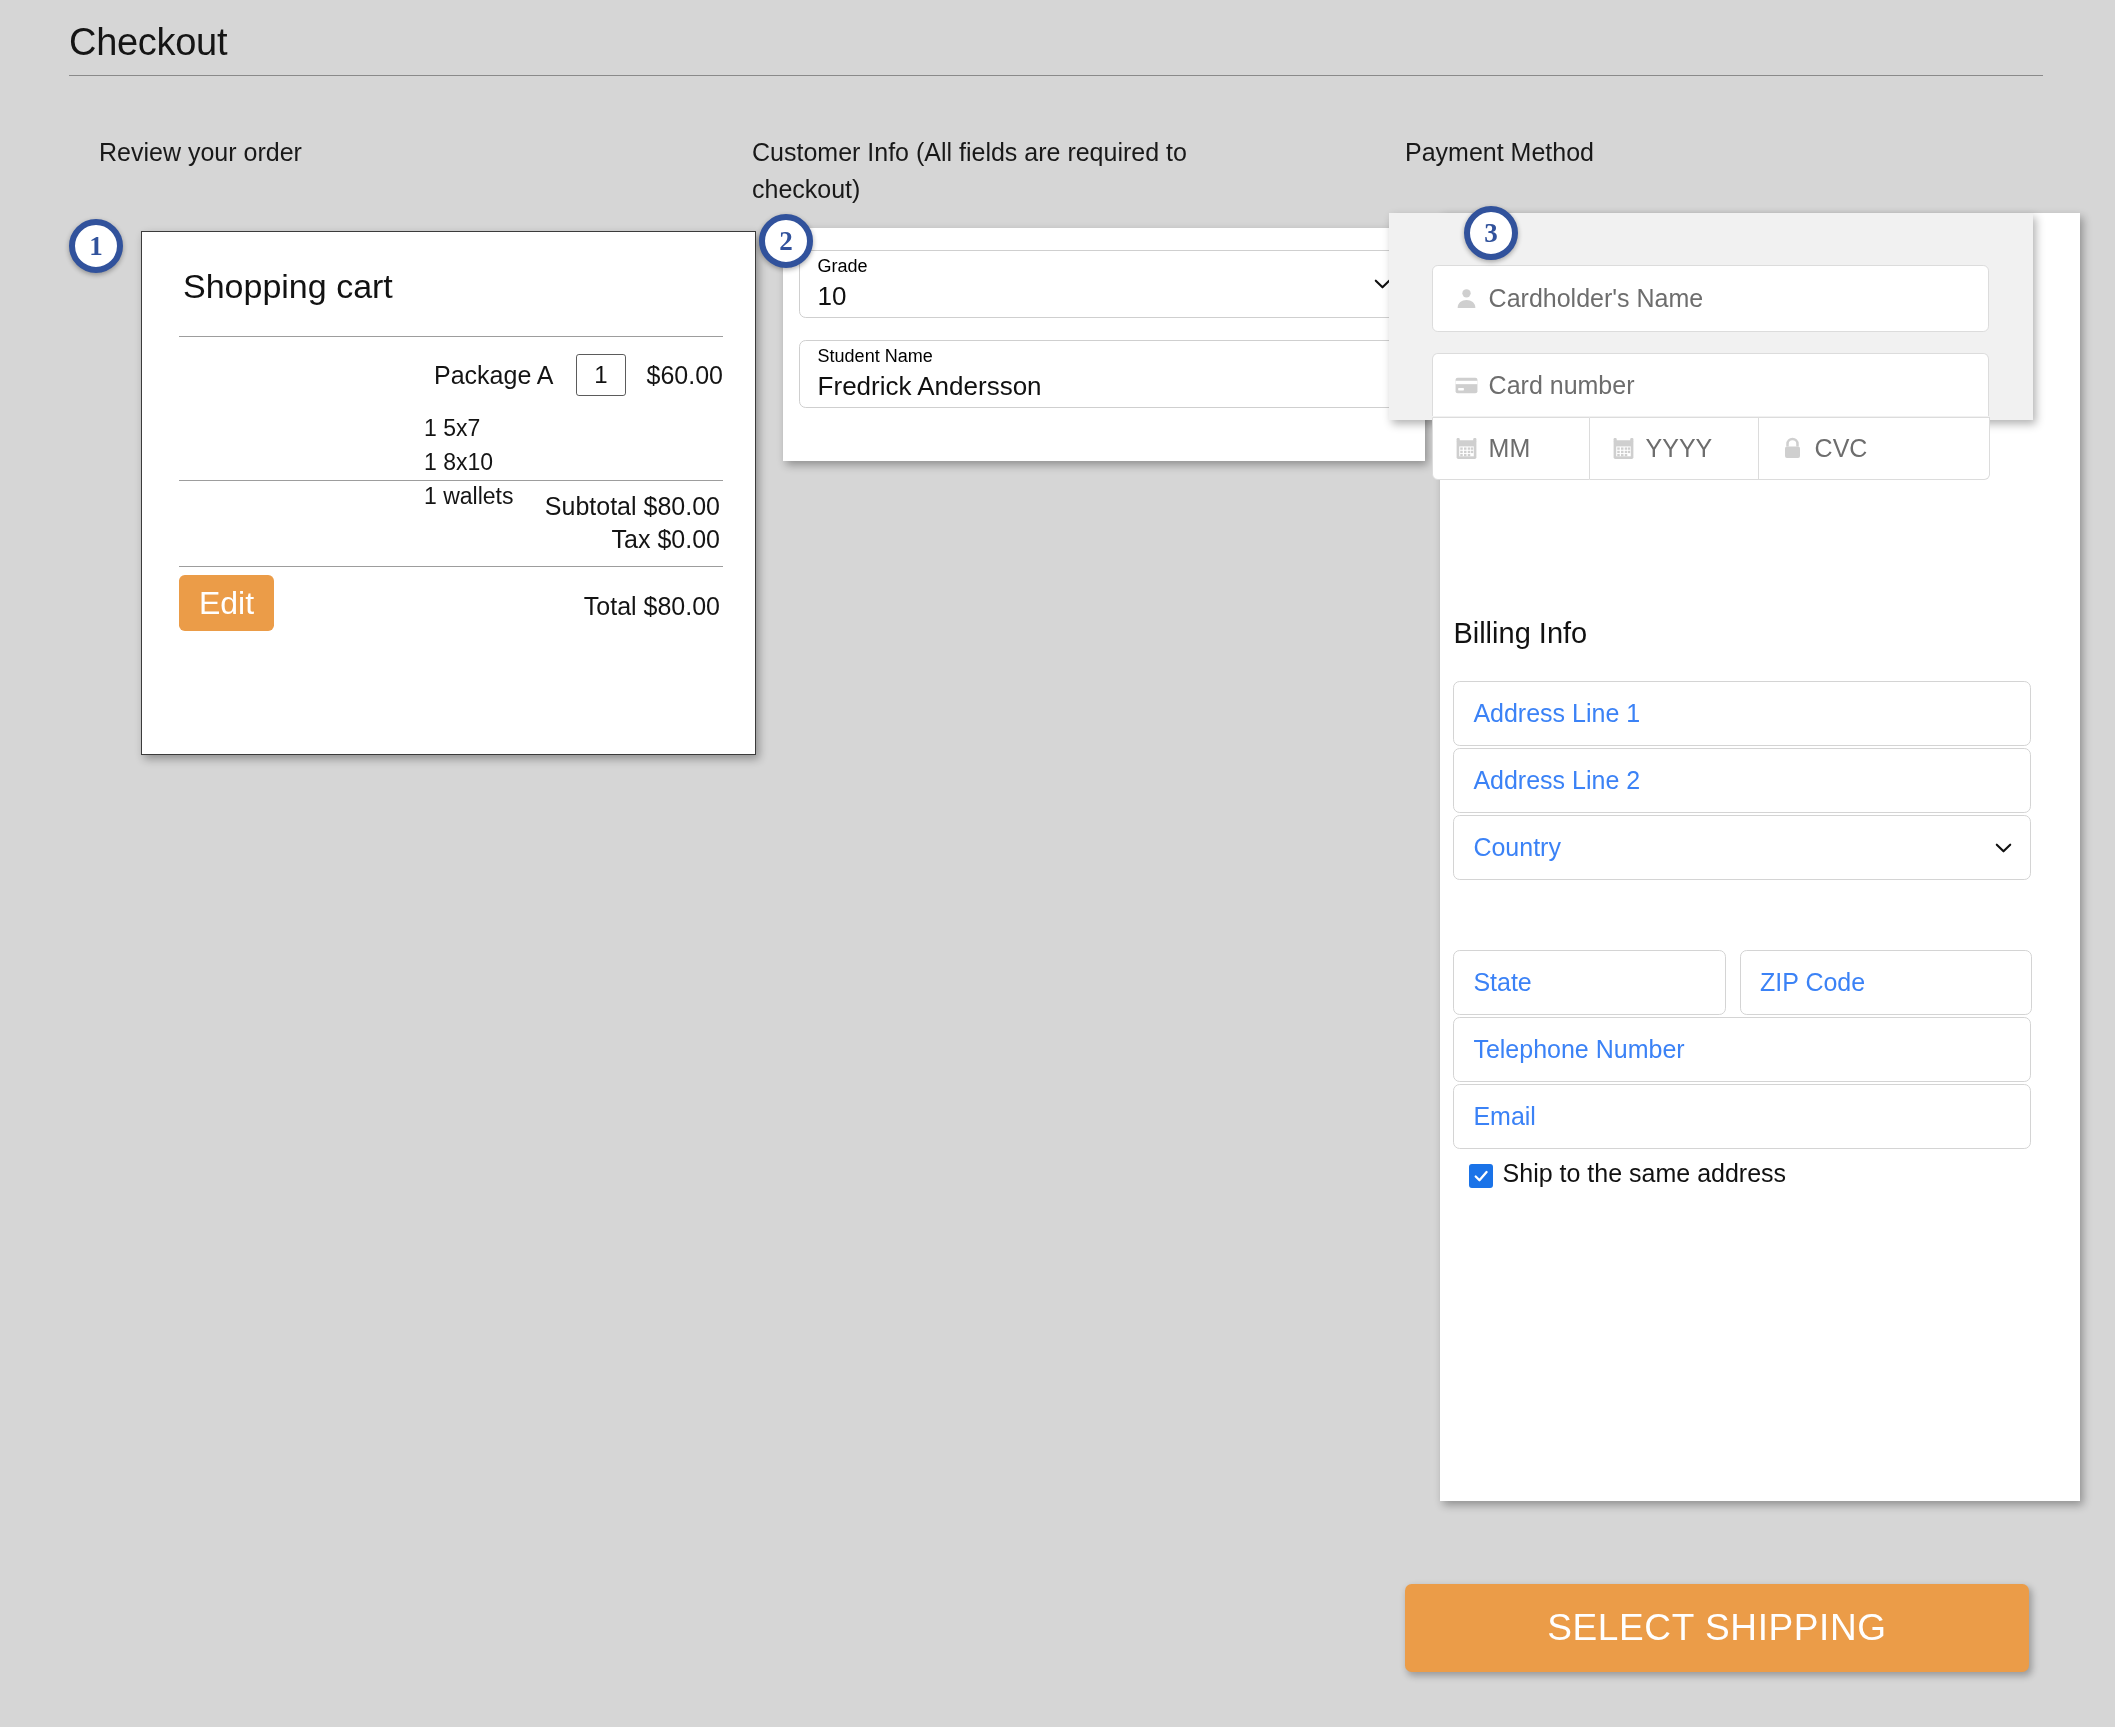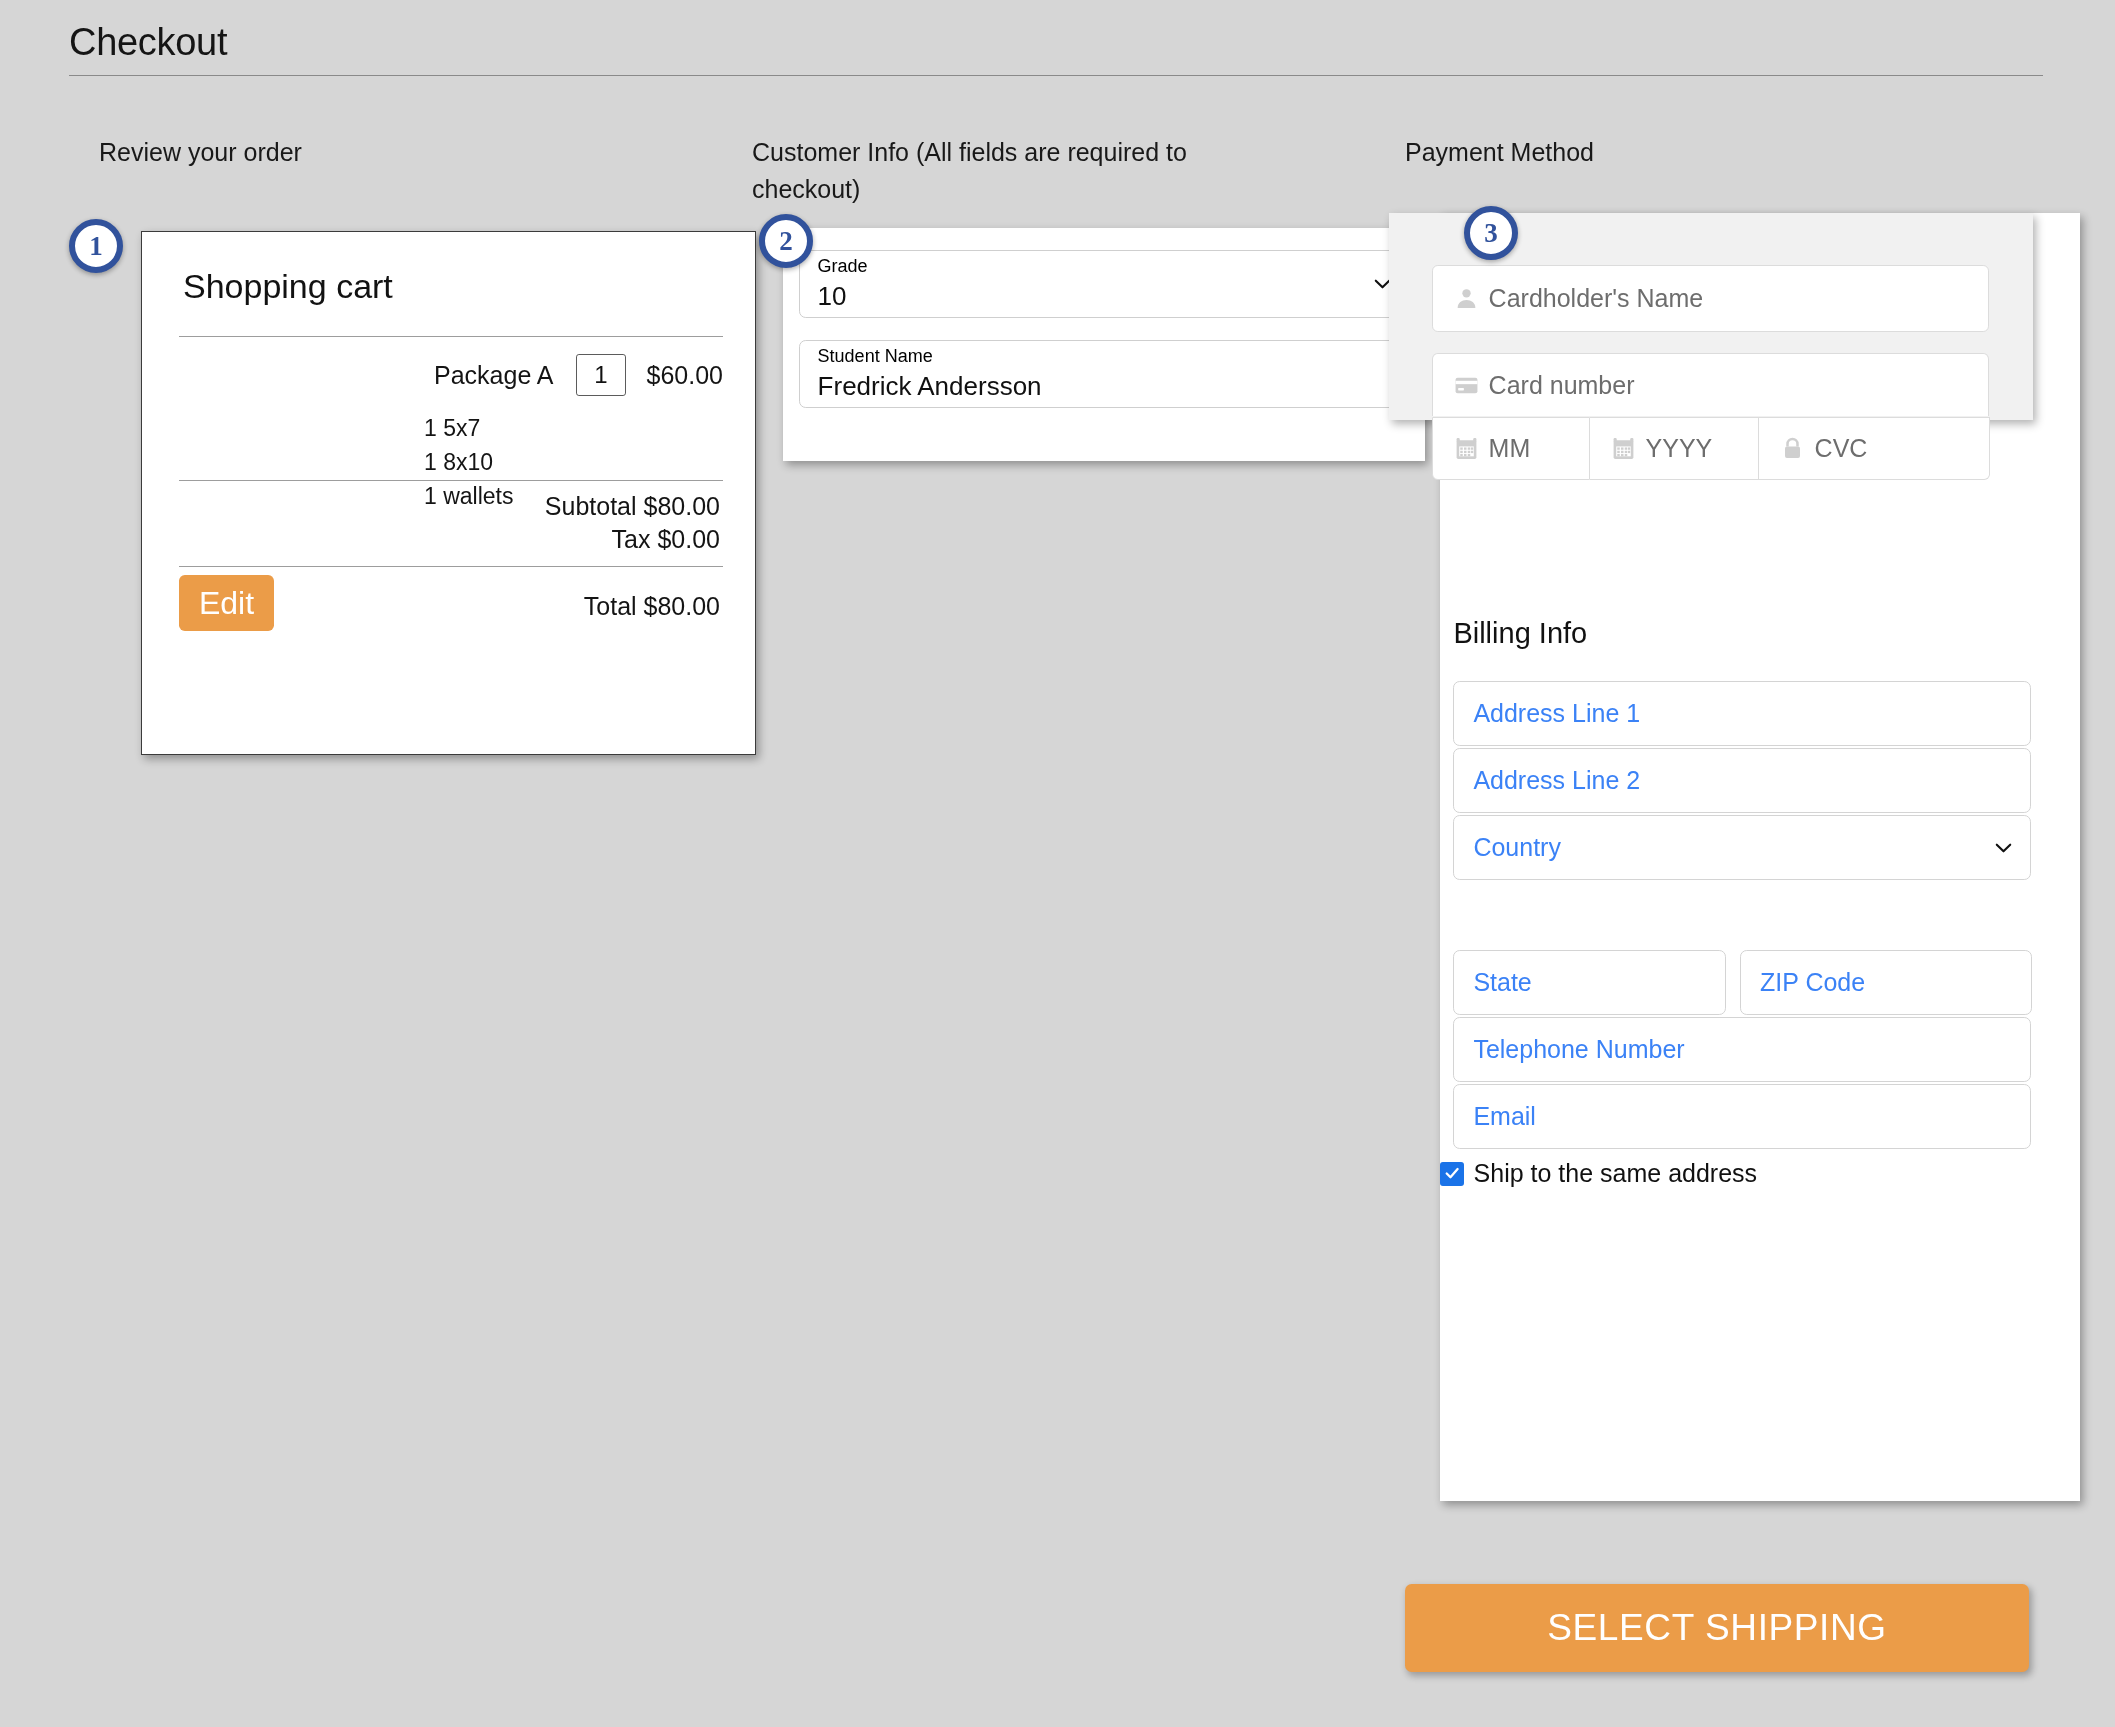--- a/index.html
+++ b/index.html
@@ -330,24 +330,24 @@
   #bill-addr2 { left: 13.4px; top: 535px; width: 578px; height: 65px; }
   #bill-country { left: 13.4px; top: 602px; width: 578px; height: 65px; }
   #bill-city { left: 13.4px; top: 670px; width: 578px; height: 65px; }
   #bill-state { left: 13.4px; top: 737px; width: 273px; height: 65px; }
   #bill-zip { left: 300px; top: 737px; width: 292px; height: 65px; }
   #bill-phone { left: 13.4px; top: 804px; width: 578px; height: 65px; }
   #bill-email { left: 13.4px; top: 871px; width: 578px; height: 65px; }
 
   .ship-row {
     position: absolute;
-    left: 0;
+    left: 29px;
     top: 946px;
     display: flex;
-    align-items: center;
+    align-items: flex-end;
     gap: 9.6px;
   }
   .check-box {
     width: 24px;
     height: 24px;
     border-radius: 2.9px;
     background: #1a73e8;
     display: flex;
     align-items: center;
     justify-content: center;

